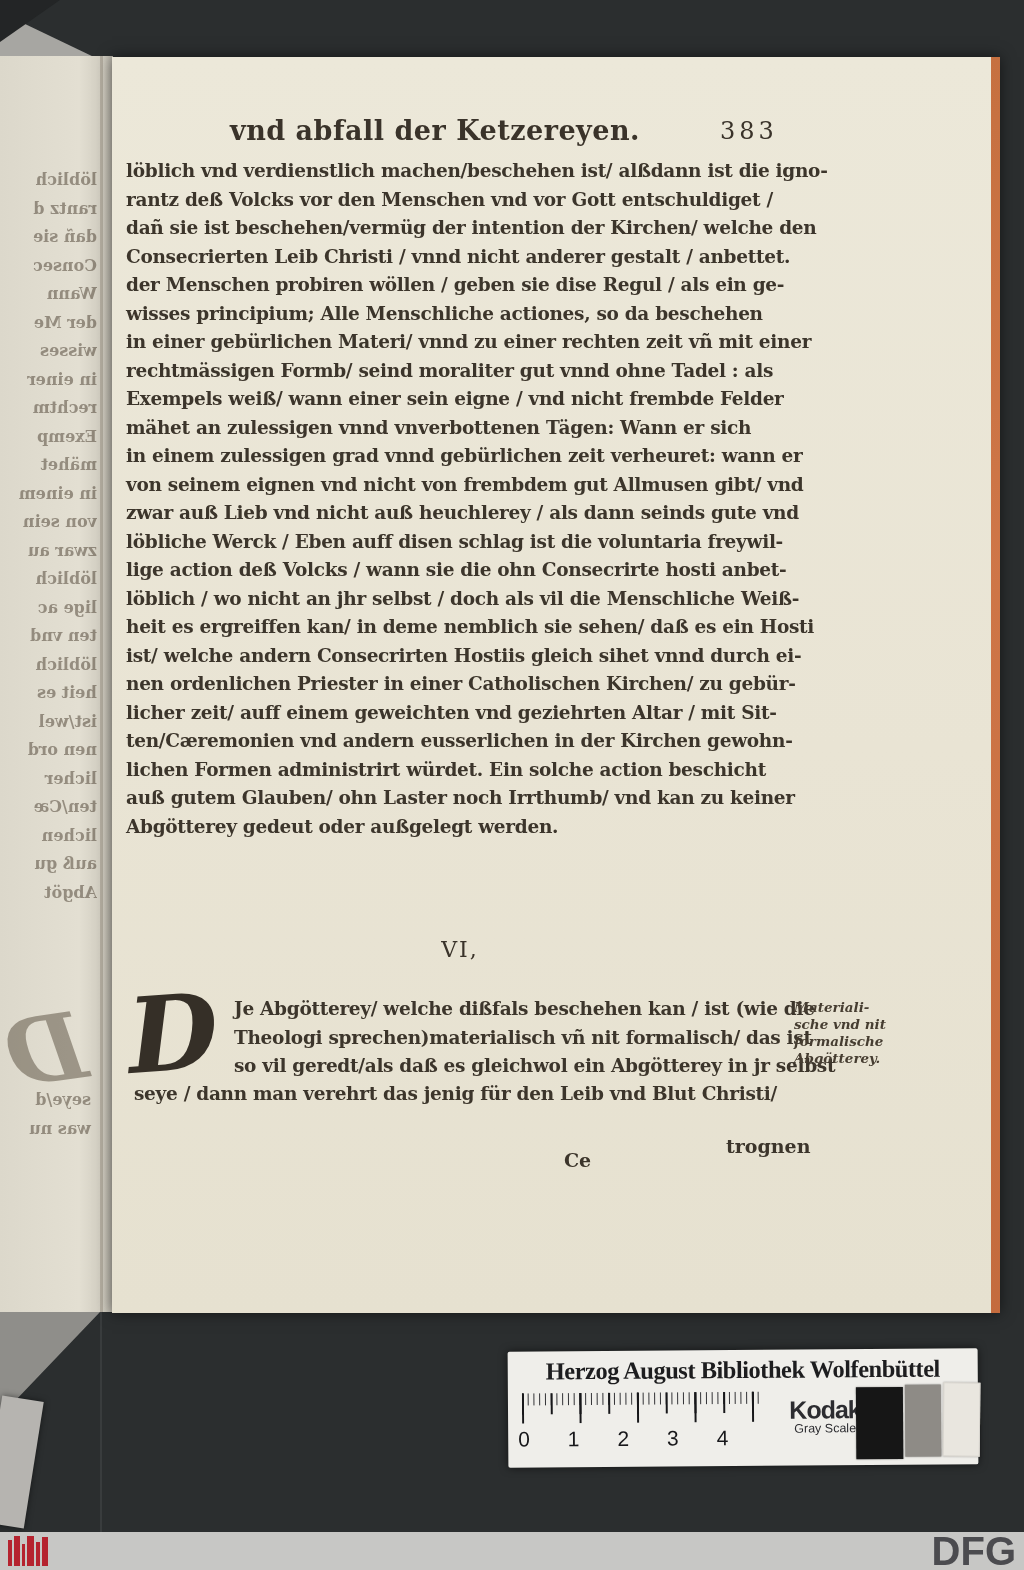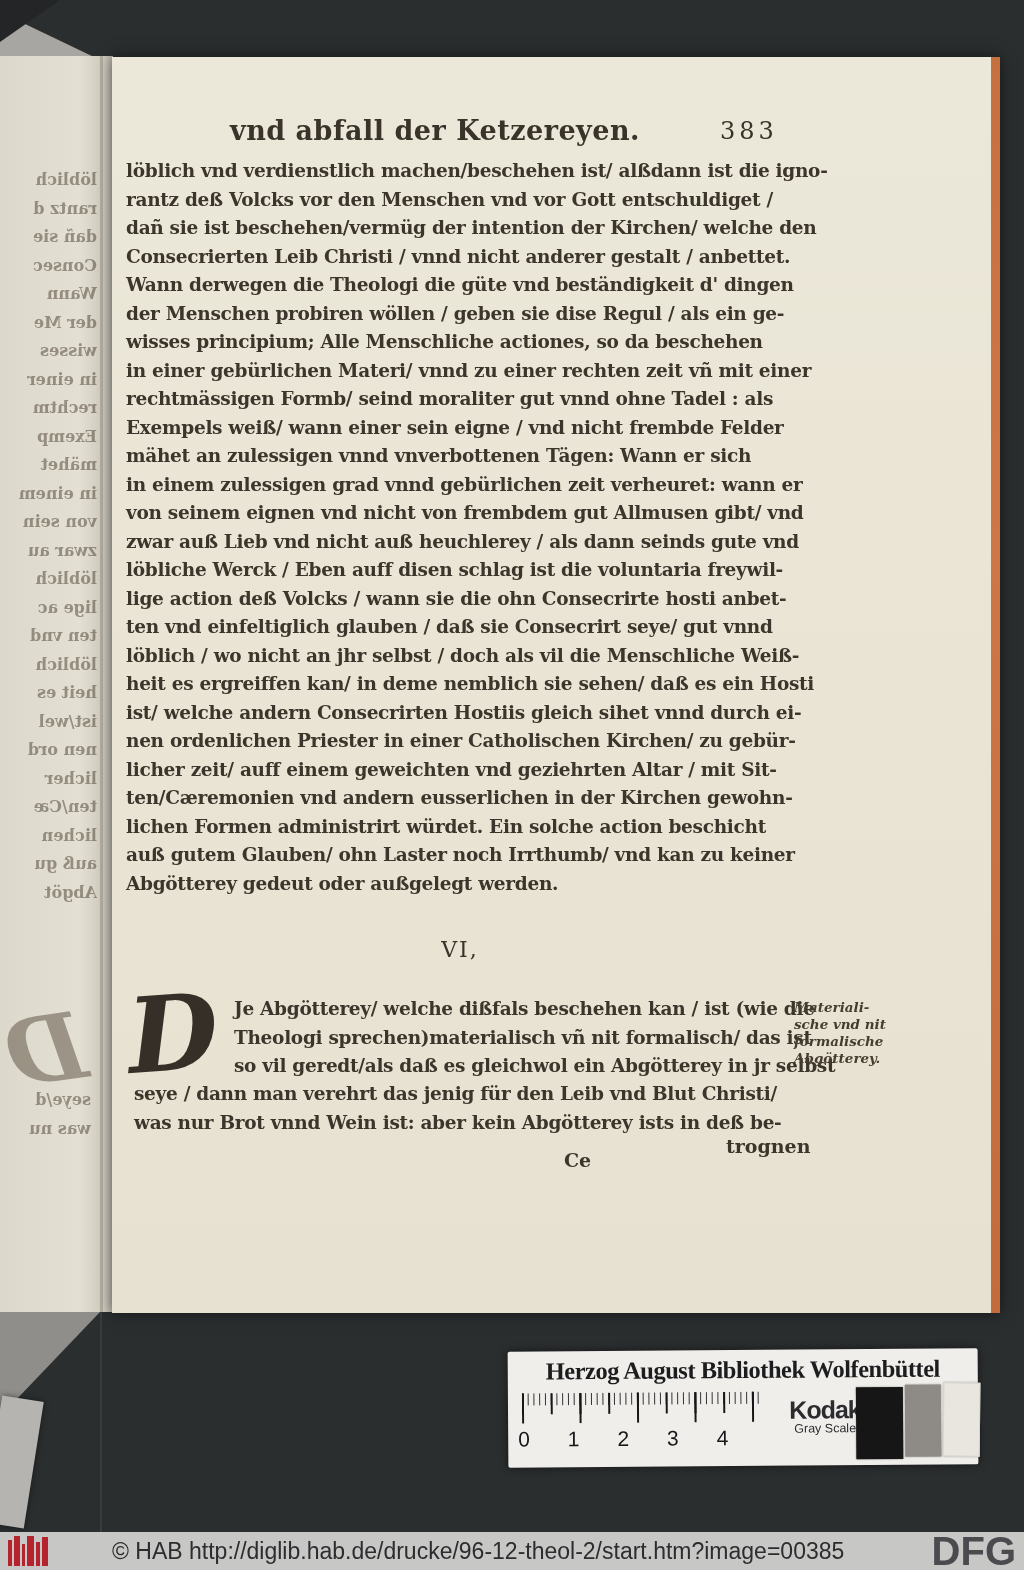--- a/index.html
+++ b/index.html
@@ -236,33 +236,31 @@
     <div class="red-edge"></div>
 
     <div class="running-title">vnd abfall der Ketzereyen.</div>
     <div class="page-num">383</div>
 
     <div class="body-block">
         <span class="tline">löblich vnd verdienstlich machen/beschehen ist/ alßdann ist die igno-</span>
         <span class="tline">rantz deß Volcks vor den Menschen vnd vor Gott entschuldiget /</span>
         <span class="tline">dañ sie ist beschehen/vermüg der intention der Kirchen/ welche den</span>
         <span class="tline">Consecrierten Leib Christi / vnnd nicht anderer gestalt / anbettet.</span>
-        <span class="tline">Wann derwegen die Theologi die güte vnd beständigkeit d' dingen</span>
         <span class="tline">der Menschen probiren wöllen /  geben sie dise Regul /  als ein ge-</span>
         <span class="tline">wisses principium;  Alle Menschliche actiones, so da beschehen</span>
         <span class="tline">in einer gebürlichen Materi/ vnnd zu einer rechten zeit vñ mit einer</span>
         <span class="tline">rechtmässigen Formb/ seind moraliter gut vnnd ohne Tadel : als</span>
         <span class="tline">Exempels weiß/ wann einer sein  eigne / vnd nicht frembde Felder</span>
         <span class="tline">mähet an zulessigen vnnd vnverbottenen  Tägen:  Wann er sich</span>
         <span class="tline">in einem zulessigen grad vnnd gebürlichen zeit verheuret: wann er</span>
         <span class="tline">von seinem eignen vnd nicht von frembdem gut Allmusen gibt/ vnd</span>
         <span class="tline">zwar auß Lieb vnd nicht auß heuchlerey / als dann seinds gute vnd</span>
         <span class="tline">löbliche Werck / Eben auff disen schlag ist die voluntaria freywil-</span>
         <span class="tline">lige action deß Volcks / wann sie die ohn Consecrirte hosti anbet-</span>
-        <span class="tline">ten vnd einfeltiglich glauben / daß sie Consecrirt seye/  gut vnnd</span>
         <span class="tline">löblich / wo nicht an jhr selbst / doch als vil die Menschliche Weiß-</span>
         <span class="tline">heit es ergreiffen kan/ in deme nemblich sie sehen/  daß es ein Hosti</span>
         <span class="tline">ist/ welche andern Consecrirten Hostiis gleich sihet vnnd durch ei-</span>
         <span class="tline">nen ordenlichen Priester in einer Catholischen Kirchen/ zu gebür-</span>
         <span class="tline">licher zeit/ auff einem geweichten vnd geziehrten Altar / mit Sit-</span>
         <span class="tline">ten/Cæremonien vnd andern eusserlichen in der Kirchen gewohn-</span>
         <span class="tline">lichen Formen administrirt würdet.  Ein solche action beschicht</span>
         <span class="tline">auß gutem Glauben/ ohn Laster noch Irrthumb/ vnd kan zu keiner</span>
         <span class="tline">Abgötterey gedeut oder außgelegt werden.</span>
       </div>
@@ -272,21 +270,20 @@
     <div class="dropcap">D</div>
 
     <div class="para2-indent">
         <span class="tline">Je Abgötterey/ welche dißfals beschehen kan / ist (wie die</span>
         <span class="tline">Theologi sprechen)materialisch vñ nit formalisch/ das ist</span>
         <span class="tline">so vil geredt/als daß es gleichwol ein Abgötterey in jr selbst</span>
       </div>
 
     <div class="para2-full">
         <span class="tline">seye / dann man verehrt das jenig für den Leib vnd Blut Christi/</span>
-        <span class="tline">was nur Brot vnnd Wein ist: aber kein Abgötterey ists in deß be-</span>
       </div>
 
     <div class="sig-row">
       <span class="sig-ce">Ce</span>
       <span class="catchword">trognen</span>
     </div>
 
     <div class="margin-note">
         <span class="tline">Materiali-</span>
         <span class="tline">sche vnd nit</span>
@@ -320,17 +317,16 @@
 
   <div class="footer">
     <div class="hab-logo">
       <i></i>
         <i></i>
         <i></i>
         <i></i>
         <i></i>
         <i></i>
     </div>
-    <div class="copyright">© HAB http://diglib.hab.de/drucke/96-12-theol-2/start.htm?image=00385</div>
     <div class="dfg">DFG</div>
   </div>
 
 </div>
 
 </body></html>

